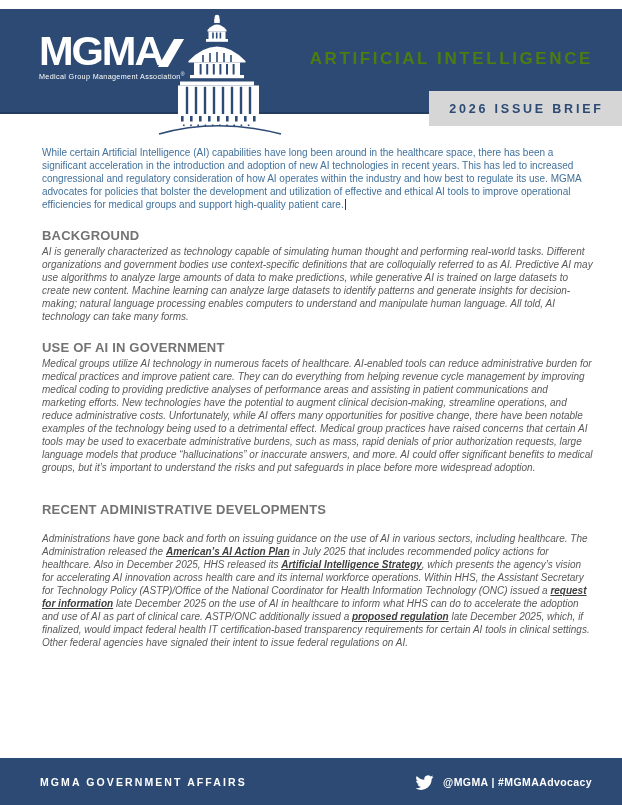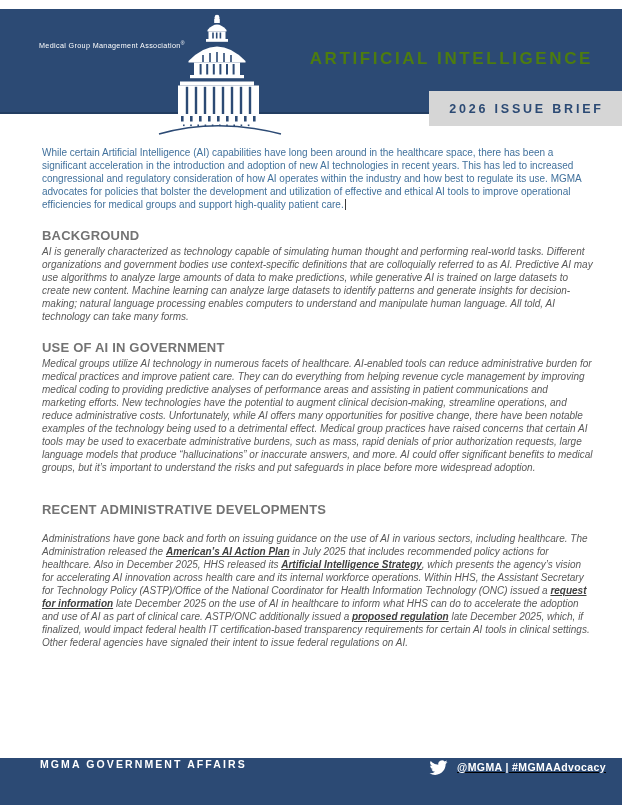--- a/index.html
+++ b/index.html
@@ -51,33 +51,37 @@
   .h-use{top:340px;}
   .h-recent{top:502px;}
   .body-text{font-size:10px;line-height:13px;color:#595959;font-style:italic;}
   .b-background{top:245px;}
   .b-use{top:357px;}
   .b-recent{top:532px;}
   .doclink{color:#3f3f3f;font-weight:bold;text-decoration:underline;cursor:pointer;}
   
   .footer-band{
     position:absolute;bottom:0;left:0;width:622px;height:47px;background:#2c4a74;
-    display:flex;align-items:flex-start;justify-content:space-between;
-    padding:0 16px 0 40px;box-sizing:border-box;
+    display:flex;align-items:center;justify-content:space-between;
+    padding:0 30px 0 40px;box-sizing:border-box;
   }
   .footer-left{color:#fff;font-size:10.5px;font-weight:800;letter-spacing:2.1px;white-space:nowrap;}
-  .footer-right{display:flex;align-items:center;gap:8px;text-decoration:underline;}
+  .footer-right{display:flex;align-items:center;gap:8px;}
   .footer-right span{color:#fff;font-size:10.5px;font-weight:800;letter-spacing:0.4px;white-space:nowrap;}
 </style>
 </head>
 <body>
 
 <div class="header-band"></div>
 
 <div class="logo">
+  <div class="logo-row">
+    <span class="logo-wordmark">MGMA</span>
+    <span class="logo-slash"></span>
+  </div>
   <div class="logo-tagline"><span>Medical Group Management Association</span><span class="logo-reg">®</span></div>
 </div>
 
 <svg class="capitol" width="130" height="124" viewBox="0 0 130 124">
   <g fill="#ffffff">
     <circle cx="62" cy="3.2" r="2.4"></circle>
     <rect x="59.2" y="4.5" width="5.6" height="4.5"></rect>
     <path d="M52.5 16 Q62 5 71.5 16 L71.5 17.5 L52.5 17.5 Z"></path>
     <rect x="53.5" y="17.5" width="17" height="7.5"></rect>
     <rect x="51" y="25" width="22" height="2.8"></rect>

